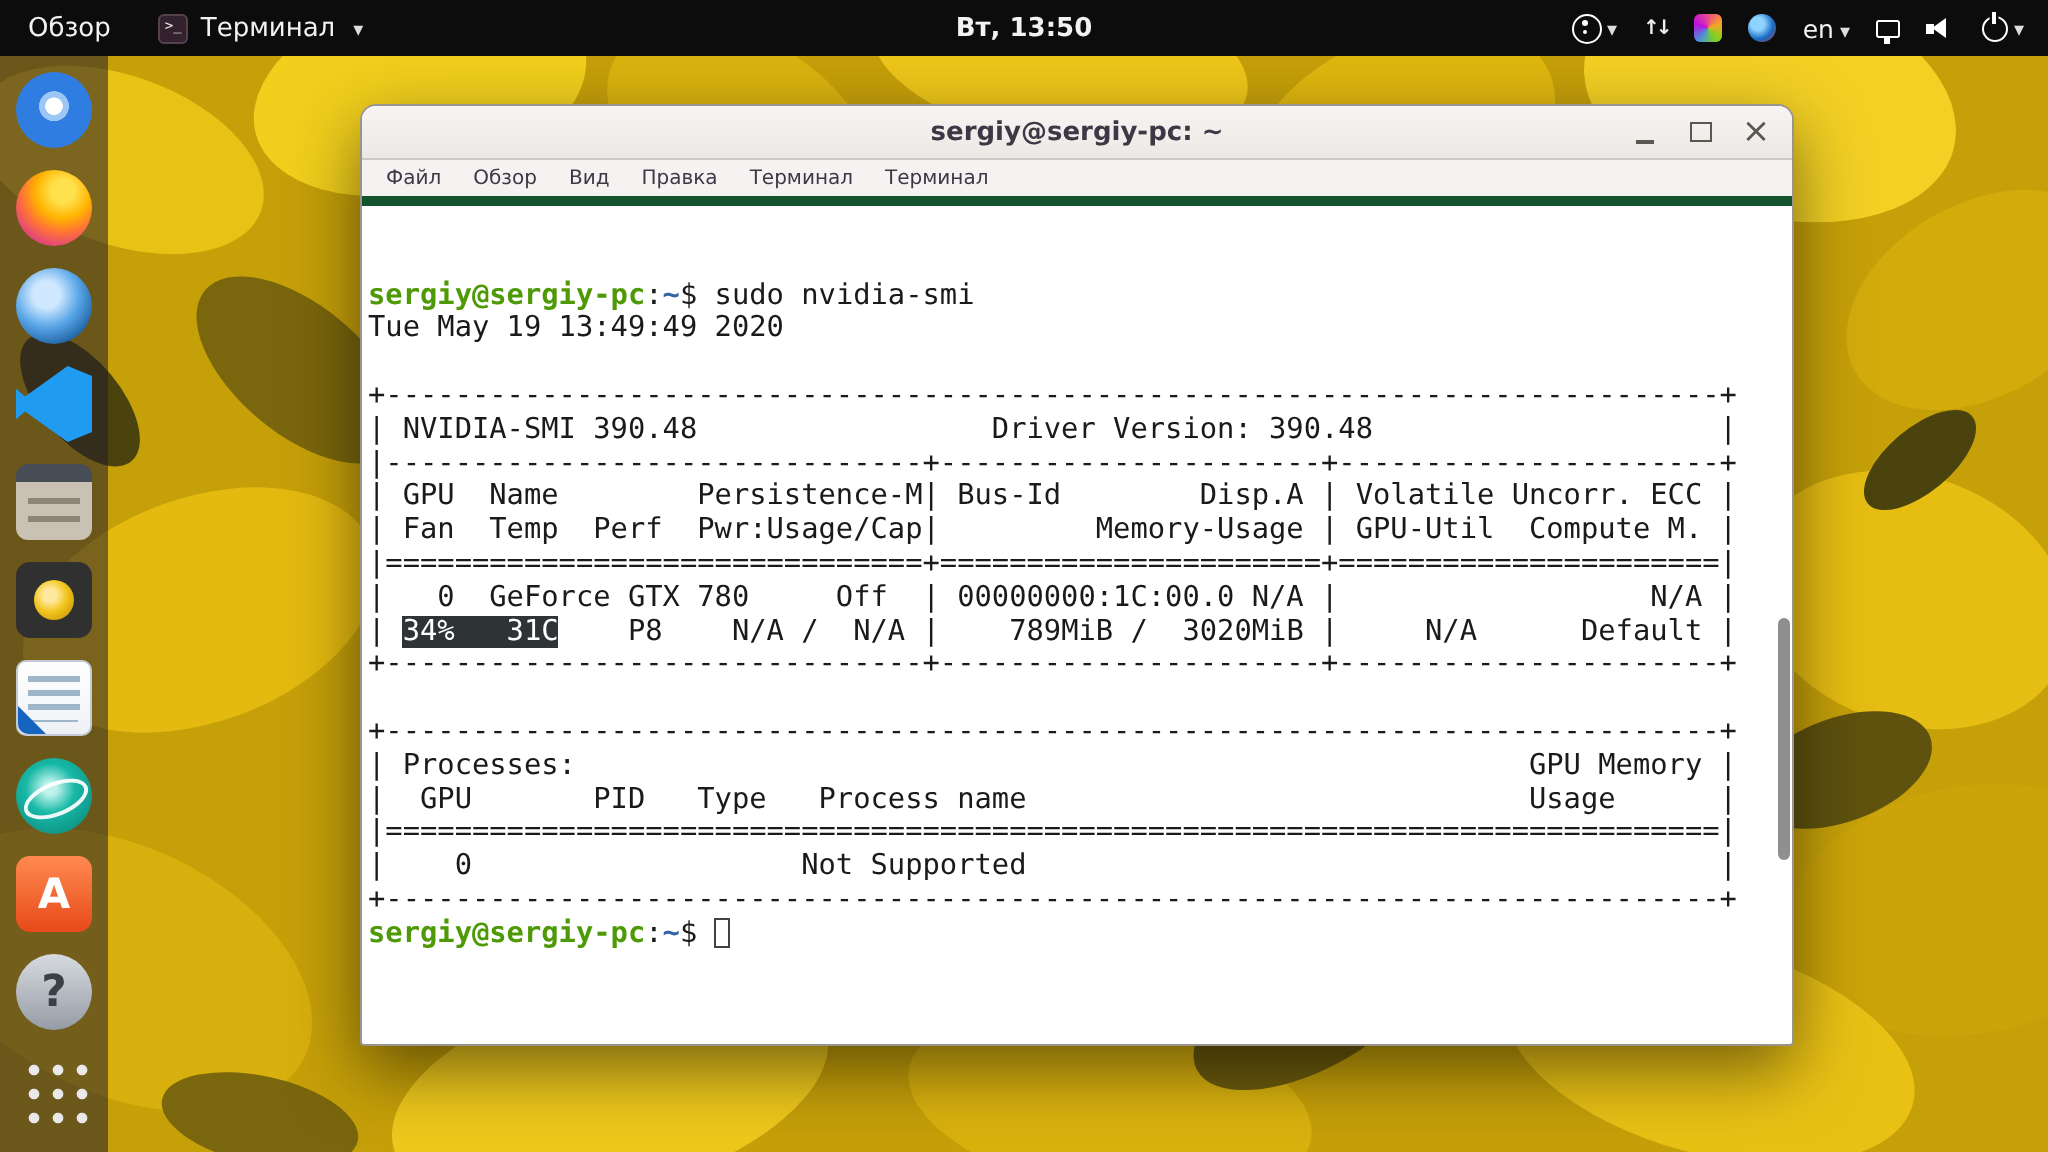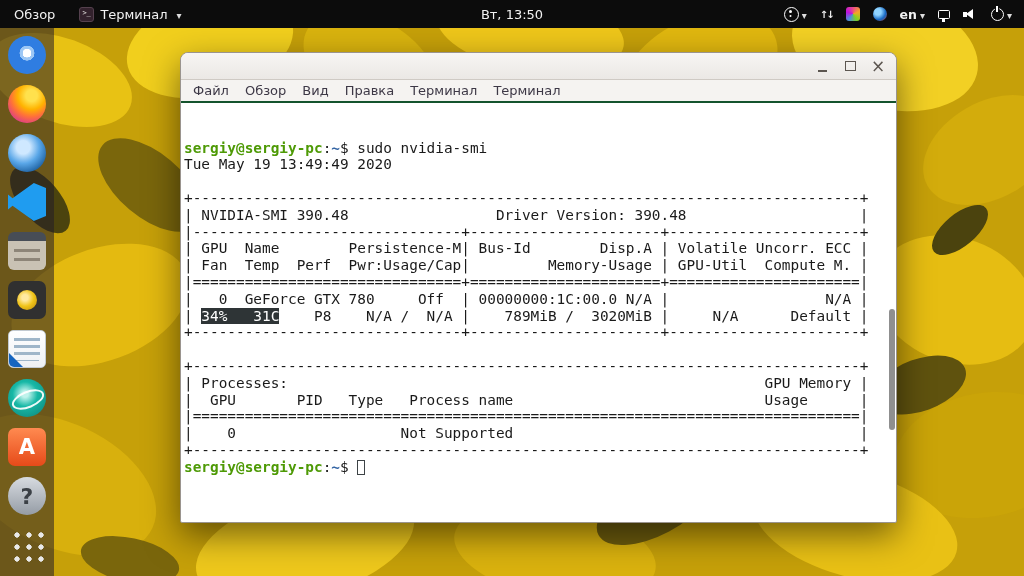--- a/index.html
+++ b/index.html
@@ -10,30 +10,30 @@
   
   .topbar { position:absolute; top:0; left:0; width:1024px; height:28px; background:var(--topbar-bg,#0c0c0c);
             color:#f2f2f2; z-index:30; display:flex; align-items:center; font-size:13px; }
   .tb-left { display:flex; align-items:center; height:100%; }
   .tb-activities { padding:0 14px; height:100%; display:flex; align-items:center; cursor:default; }
   .tb-appmenu { display:flex; align-items:center; gap:6px; padding:0 10px; height:100%; }
   .tb-term-icon { width:15px; height:15px; border-radius:3px; background:#33222d; border:1px solid #55414e;
                   position:relative; display:inline-block; }
   .tb-term-icon::after { content:">_"; position:absolute; left:2px; top:1px; font-size:7px; color:#e8e6e3; font-family:"DejaVu Sans Mono",monospace; }
   .caret::after { content:"\25BE"; font-size:10px; color:#ddd; margin-left:3px; }
-  .tb-center { position:absolute; left:0; right:0; text-align:center; font-weight:normal; pointer-events:none; }
+  .tb-center { position:absolute; left:0; right:0; text-align:center; font-weight:bold; pointer-events:none; }
   .tb-right { margin-left:auto; display:flex; align-items:center; gap:13px; padding-right:12px; height:100%; }
   .tb-right > span { display:inline-flex; align-items:center; }
   .a11y-circle { width:15px; height:15px; border:1.6px solid #fff; border-radius:50%; position:relative; display:inline-block; }
   .a11y-circle::after { content:""; position:absolute; left:4.6px; top:2.4px; width:3px; height:3px; border-radius:50%; background:#fff;
                         box-shadow:0 4.5px 0 -0.5px #fff; }
   .updown { font-size:10px; letter-spacing:-2px; color:#eee; font-weight:bold; }
   .inp-ic { width:14px; height:14px; border-radius:3px; background:conic-gradient(#e84a8a,#f5a623,#7ed321,#4a90d9,#bd10e0,#e84a8a); }
   .ext-ic { width:14px; height:14px; border-radius:50%; background:radial-gradient(circle at 35% 35%, #8fd3ff 0 25%, #1769c4 60%, #c0392b 100%); }
-  .lang { font-size:12.5px;font-weight:bold; }
+  .lang { font-size:12.5px; }
   .eth-ic { width:12px; height:9px; border:1.4px solid #fff; border-radius:1.5px; position:relative; }
   .eth-ic::after { content:""; position:absolute; left:3.2px; top:8px; width:2.4px; height:3.5px; background:#fff; }
   .vol-ic { width:15px; height:13px; position:relative; }
   .vol-ic::before { content:""; position:absolute; left:0; top:4px; width:4px; height:5px; background:#fff; }
   .vol-ic::after { content:""; position:absolute; left:3px; top:1px; width:0; height:0;
                    border-top:5.5px solid transparent; border-bottom:5.5px solid transparent; border-right:7px solid #fff; }
   .pwr-ic { width:13px; height:13px; border:1.6px solid #fff; border-radius:50%; position:relative; }
   .pwr-ic::after { content:""; position:absolute; left:4.1px; top:-3px; width:2.2px; height:6px; background:#fff; box-shadow:0 0 0 1.2px #0c0c0c; }
 
   
@@ -73,22 +73,22 @@
             border-radius:8px 8px 2px 2px; box-shadow:0 12px 34px rgba(0,0,0,.5); overflow:hidden;
             background:#fff; border:1px solid #9a948e; }
   .titlebar { height:27px; background:linear-gradient(#f7f5f3,#ebe8e5); border-bottom:1px solid #cfcac4;
               position:relative; display:flex; align-items:center; }
   .title { position:absolute; left:0; right:0; text-align:center; font-size:13px; font-weight:bold; color:#3d3846; }
   .winbtns { margin-left:auto; display:flex; align-items:center; gap:8px; padding-right:8px; z-index:2; }
   .wc { width:20px; height:19px; display:flex; align-items:center; justify-content:center; border-radius:4px; }
   .wc-min::after { content:""; width:9px; height:2px; background:#5c5650; margin-top:9px; }
   .wc-max::after { content:""; width:9px; height:8px; border:1.5px solid #5c5650; }
   .wc-close::after { content:"\00d7"; font-size:17px; line-height:14px; color:#5c5650; }
-  .menubar { height:23px; background:#f5f3f1; border-bottom:2px solid #14532d; display:flex; align-items:center;
-             font-size:13px; color:#3d3846; padding-left:4px; }
+  .menubar { height:23px; background:#f5f3f1; border-bottom:5px solid #14532d; display:flex; align-items:center;
+             font-size:10px; color:#3d3846; padding-left:4px; }
   .menu-item { padding:2px 8px; }
   .termbody { position:relative; height:calc(100% - 51px); background:var(--terminal-bg,#fff); padding:3px 16px 0 3px;
               font-family:"DejaVu Sans Mono","Liberation Mono",monospace; font-size:14.4px; line-height:16.8px;
               color:var(--terminal-fg,#1a1a1a); white-space:pre; }
   .tline { min-height:16.8px; }
   .green { color:var(--prompt-green,#4e9a06); font-weight:bold; }
   .blue { color:var(--path-blue,#3465a4); font-weight:bold; }
   .sel { background:var(--selection-bg,#2e3436); color:var(--selection-fg,#fff); }
   .cursor { display:inline-block; width:8px; height:15px; border:1.3px solid #3d4346; vertical-align:-3px; }
   .scroll-thumb { position:absolute; right:1px; top:206px; width:6px; height:121px; background:#8f8f8f; border-radius:3px; }
@@ -188,20 +188,21 @@
     <div class="dock-item">
         <span class="ic ic-help"></span>
       </div>
     <div class="dock-item">
         <span class="ic ic-apps"></span>
       </div>
   </div>
 
   <div class="window">
     <div class="titlebar">
+      <span class="title">sergiy@sergiy-pc: ~</span>
       <span class="winbtns">
         <span class="wc wc-min"></span>
         <span class="wc wc-max"></span>
         <span class="wc wc-close"></span>
       </span>
     </div>
     <div class="menubar">
       <span class="menu-item">Файл</span>
       <span class="menu-item">Обзор</span>
       <span class="menu-item">Вид</span>

